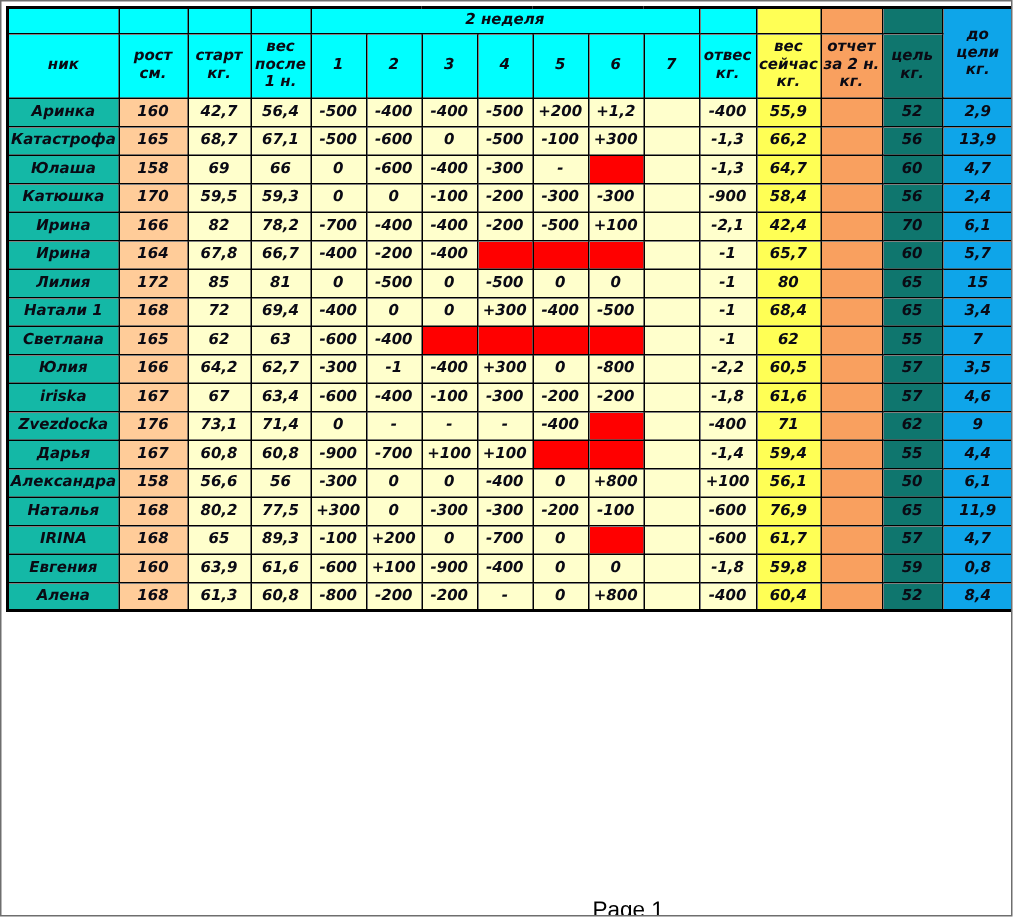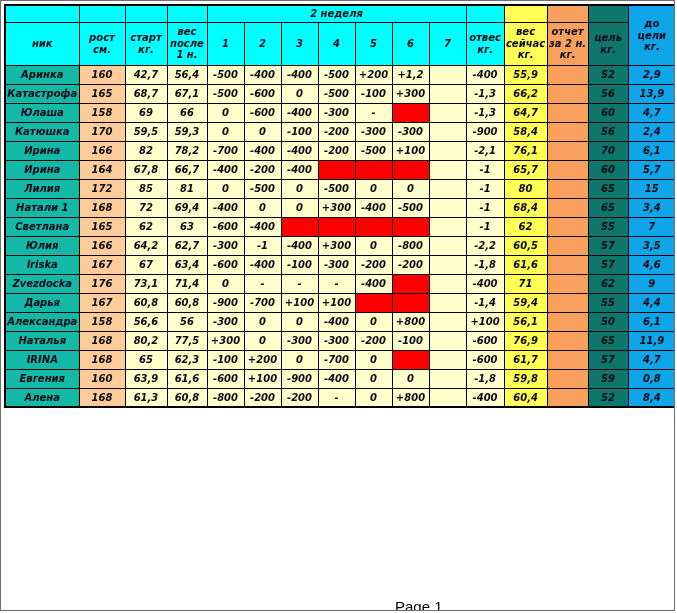--- a/index.html
+++ b/index.html
@@ -190,21 +190,21 @@
           <td class="c-cream">82</td>
           <td class="c-cream">78,2</td>
           <td class="c-cream">-700</td>
           <td class="c-cream">-400</td>
           <td class="c-cream">-400</td>
           <td class="c-cream">-200</td>
           <td class="c-cream">-500</td>
           <td class="c-cream">+100</td>
           <td class="c-cream"></td>
           <td class="c-cream">-2,1</td>
-          <td class="c-now">76,1</td>
+          <td class="c-now">42,4</td>
           <td class="c-report"></td>
           <td class="c-goal">70</td>
           <td class="c-togoal">6,1</td>
         </tr>
         <tr>
           <td class="c-nick">Ирина</td>
           <td class="c-height">164</td>
           <td class="c-cream">67,8</td>
           <td class="c-cream">66,7</td>
           <td class="c-cream">-400</td>
@@ -379,21 +379,21 @@
           <td class="c-cream">-600</td>
           <td class="c-now">76,9</td>
           <td class="c-report"></td>
           <td class="c-goal">65</td>
           <td class="c-togoal">11,9</td>
         </tr>
         <tr>
           <td class="c-nick">IRINA</td>
           <td class="c-height">168</td>
           <td class="c-cream">65</td>
-          <td class="c-cream">62,3</td>
+          <td class="c-cream">89,3</td>
           <td class="c-cream">-100</td>
           <td class="c-cream">+200</td>
           <td class="c-cream">0</td>
           <td class="c-cream">-700</td>
           <td class="c-cream">0</td>
           <td class="c-cream red"></td>
           <td class="c-cream"></td>
           <td class="c-cream">-600</td>
           <td class="c-now">61,7</td>
           <td class="c-report"></td>

